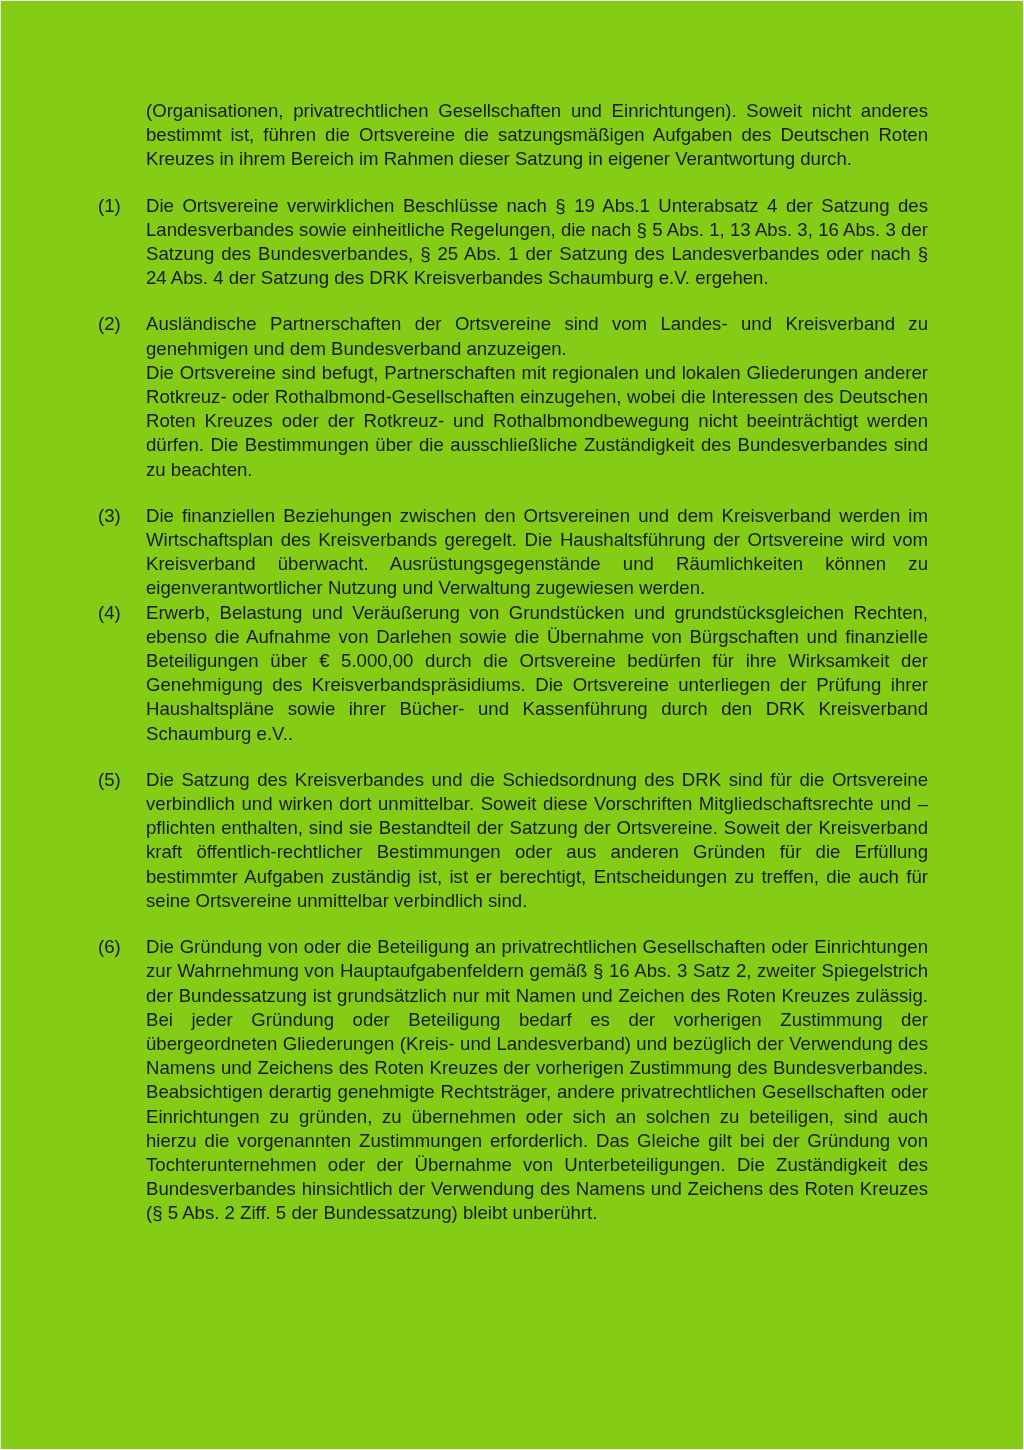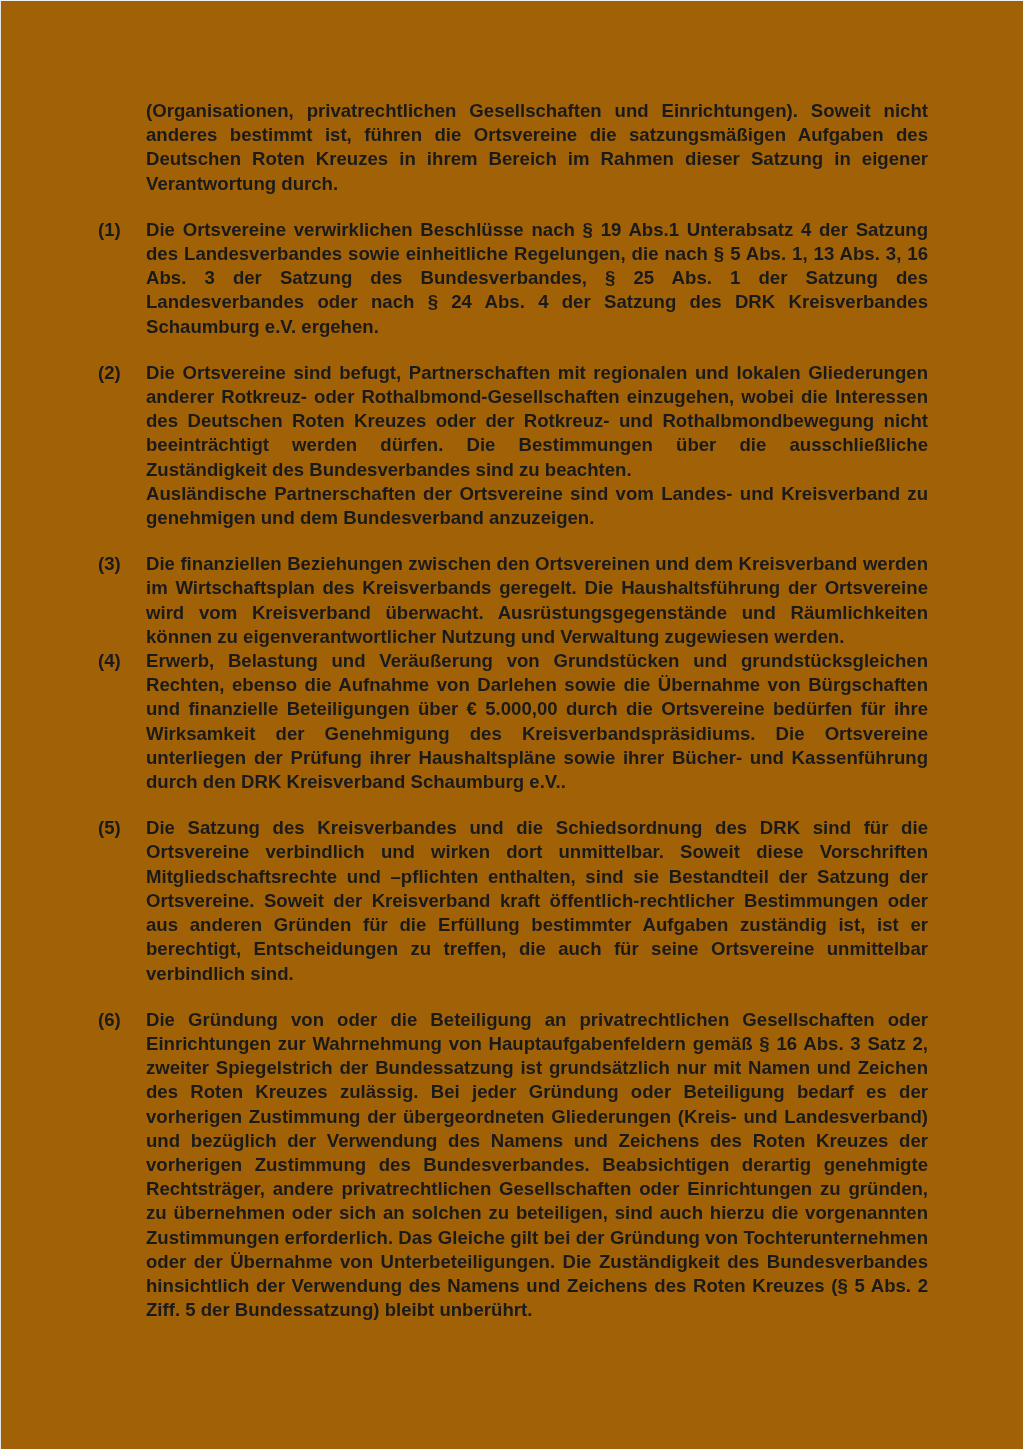--- a/index.html
+++ b/index.html
@@ -15,22 +15,21 @@
     font-family: "Liberation Sans", "DejaVu Sans", sans-serif;
     color: #1a1a1a;
   }
   .page {
     position: absolute;
     left: 0; top: 0;
     width: 1022px;
     height: 1448px;
     border-left: 1px solid #e4e4e4;
     border-top: 1px solid #f0f0f0;
-    background: #a16207;
-    font-weight: bold;
+    background: #84cc16;
   }
   .content {
     position: absolute;
     left: 97px;
     top: 98px;
     width: 830px;
   }
   .para {
     position: relative;
     padding-left: 48px;
@@ -61,22 +60,22 @@
       <span class="body">(Organisationen, privatrechtlichen Gesellschaften und Einrichtungen). Soweit nicht anderes bestimmt ist, führen die Ortsvereine die satzungsmäßigen Aufgaben des Deutschen Roten Kreuzes in ihrem Bereich im Rahmen dieser Satzung in eigener Verantwortung durch.</span>
     </p>
 
     <div class="para gap-after">
       <span class="num">(1)</span>
       <span class="body">Die Ortsvereine verwirklichen Beschlüsse nach § 19 Abs.1 Unterabsatz 4 der Satzung des Landesverbandes sowie einheitliche Regelungen, die nach § 5 Abs. 1, 13 Abs. 3, 16 Abs. 3 der Satzung des Bundesverbandes, § 25 Abs. 1 der Satzung des Landesverbandes oder nach § 24 Abs. 4 der Satzung des DRK Kreisverbandes Schaumburg e.V. ergehen.</span>
     </div>
 
     <div class="para gap-after">
       <span class="num">(2)</span>
+      <span class="body">Ausländische Partnerschaften der Ortsvereine sind vom Landes- und Kreisverband zu genehmigen und dem Bundesverband anzuzeigen.</span>
       <span class="body">Die Ortsvereine sind befugt, Partnerschaften mit regionalen und lokalen Gliederungen anderer Rotkreuz- oder Rothalbmond-Gesellschaften einzugehen, wobei die Interessen des Deutschen Roten Kreuzes oder der Rotkreuz- und Rothalbmondbewegung nicht beeinträchtigt werden dürfen. Die Bestimmungen über die ausschließliche Zuständigkeit des Bundesverbandes sind zu beachten.</span>
-      <span class="body">Ausländische Partnerschaften der Ortsvereine sind vom Landes- und Kreisverband zu genehmigen und dem Bundesverband anzuzeigen.</span>
     </div>
 
     <div class="para">
       <span class="num">(3)</span>
       <span class="body">Die finanziellen Beziehungen zwischen den Ortsvereinen und dem Kreisverband werden im Wirtschaftsplan des Kreisverbands geregelt. Die Haushaltsführung der Ortsvereine wird vom Kreisverband überwacht. Ausrüstungsgegenstände und Räumlichkeiten können zu eigenverantwortlicher Nutzung und Verwaltung zugewiesen werden.</span>
     </div>
 
     <div class="para gap-after">
       <span class="num">(4)</span>
       <span class="body">Erwerb, Belastung und Veräußerung von Grundstücken und grundstücksgleichen Rechten, ebenso die Aufnahme von Darlehen sowie die Übernahme von Bürgschaften und finanzielle Beteiligungen über € 5.000,00 durch die Ortsvereine bedürfen für ihre Wirksamkeit der Genehmigung des Kreisverbandspräsidiums. Die Ortsvereine unterliegen der Prüfung ihrer Haushaltspläne sowie ihrer Bücher- und Kassenführung durch den DRK Kreisverband Schaumburg e.V..</span>

